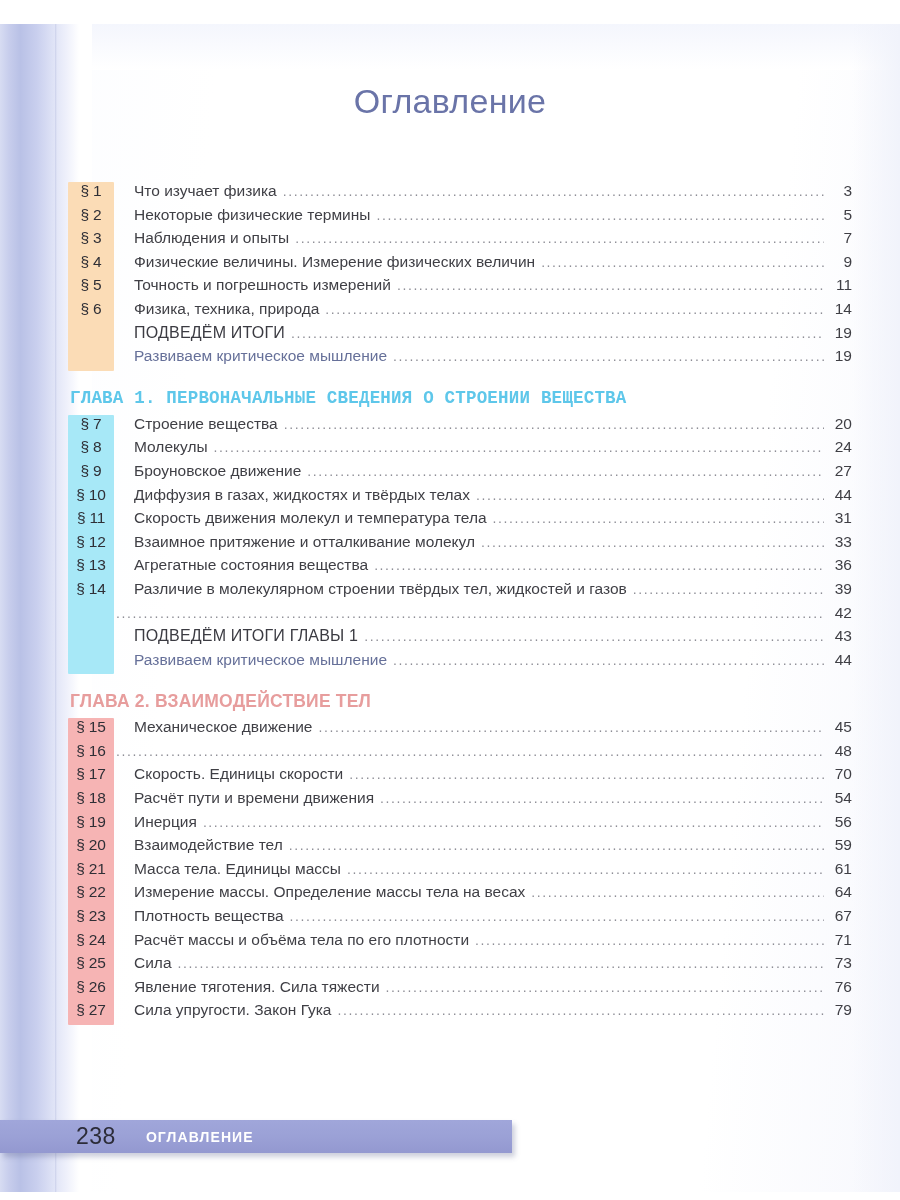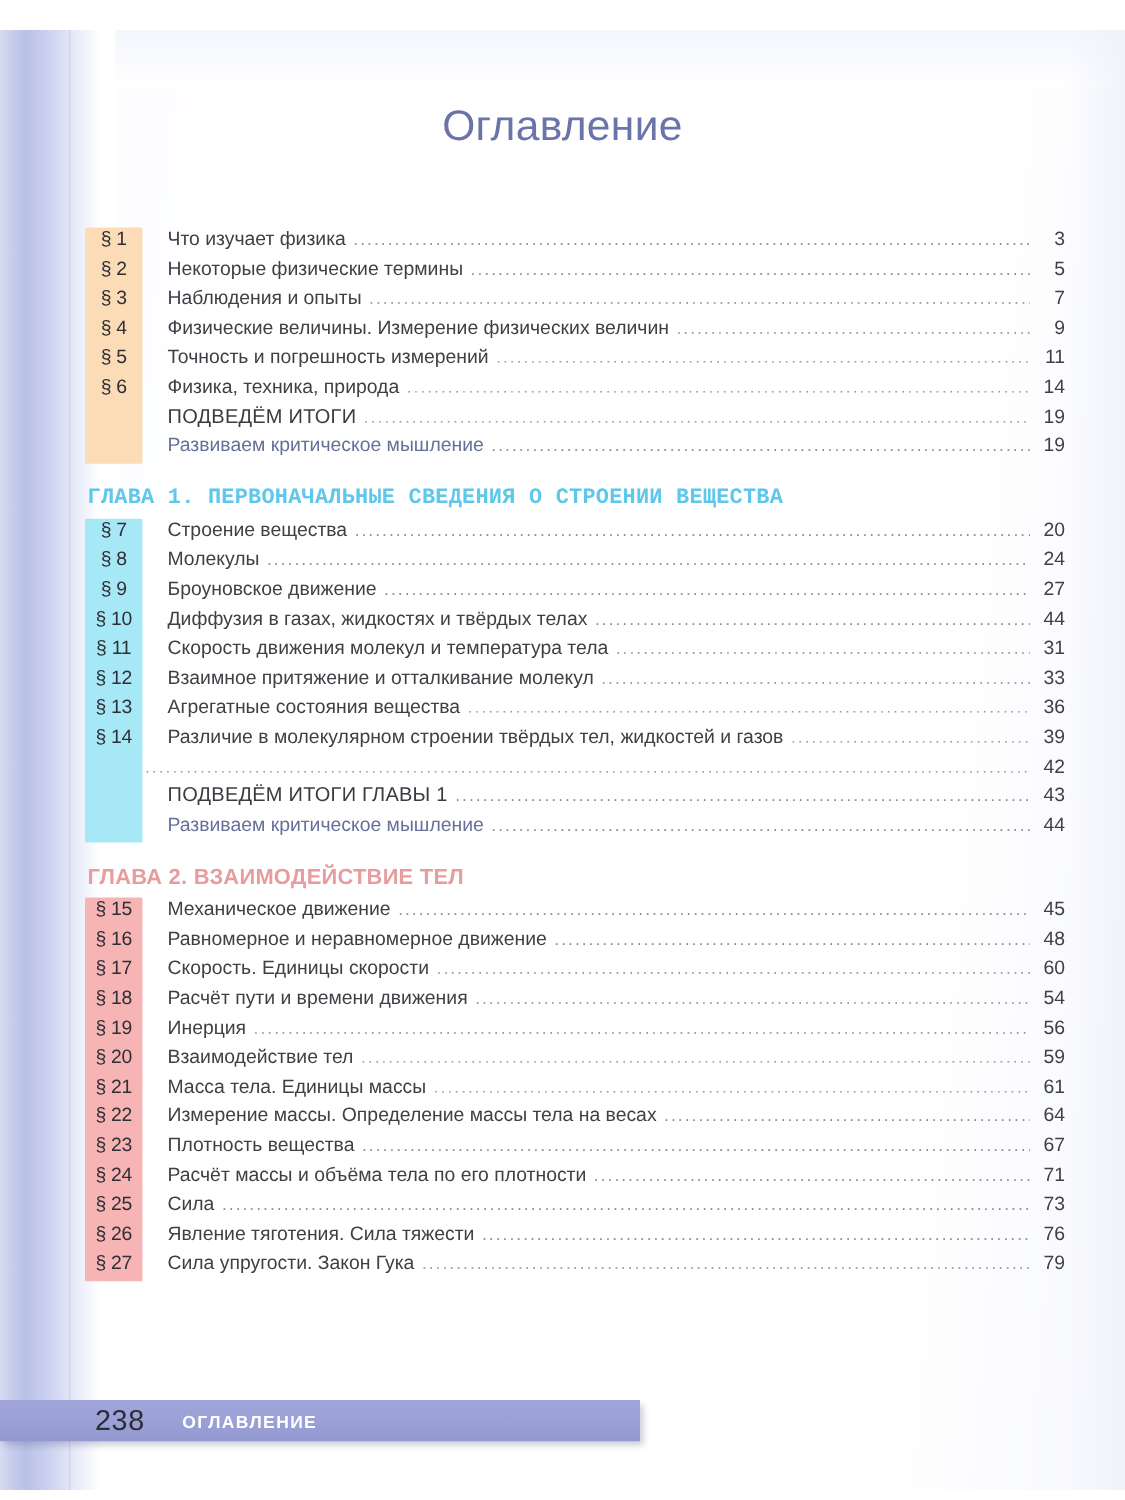--- a/index.html
+++ b/index.html
@@ -377,29 +377,28 @@
           <div class="rows">
             <div class="band"></div>
             <div class="row paragraph">
               <span class="num">§ 15</span>
               <span class="label">Механическое движение</span>
               <span class="dots"></span>
               <span class="pg">45</span>
             </div>
             <div class="row paragraph">
               <span class="num">§ 16</span>
-              <span class="label">Равномерное и неравномерное движение</span>
               <span class="dots"></span>
               <span class="pg">48</span>
             </div>
             <div class="row paragraph">
               <span class="num">§ 17</span>
               <span class="label">Скорость. Единицы скорости</span>
               <span class="dots"></span>
-              <span class="pg">60</span>
+              <span class="pg">70</span>
             </div>
             <div class="row paragraph">
               <span class="num">§ 18</span>
               <span class="label">Расчёт пути и времени движения</span>
               <span class="dots"></span>
               <span class="pg">54</span>
             </div>
             <div class="row paragraph">
               <span class="num">§ 19</span>
               <span class="label">Инерция</span>

